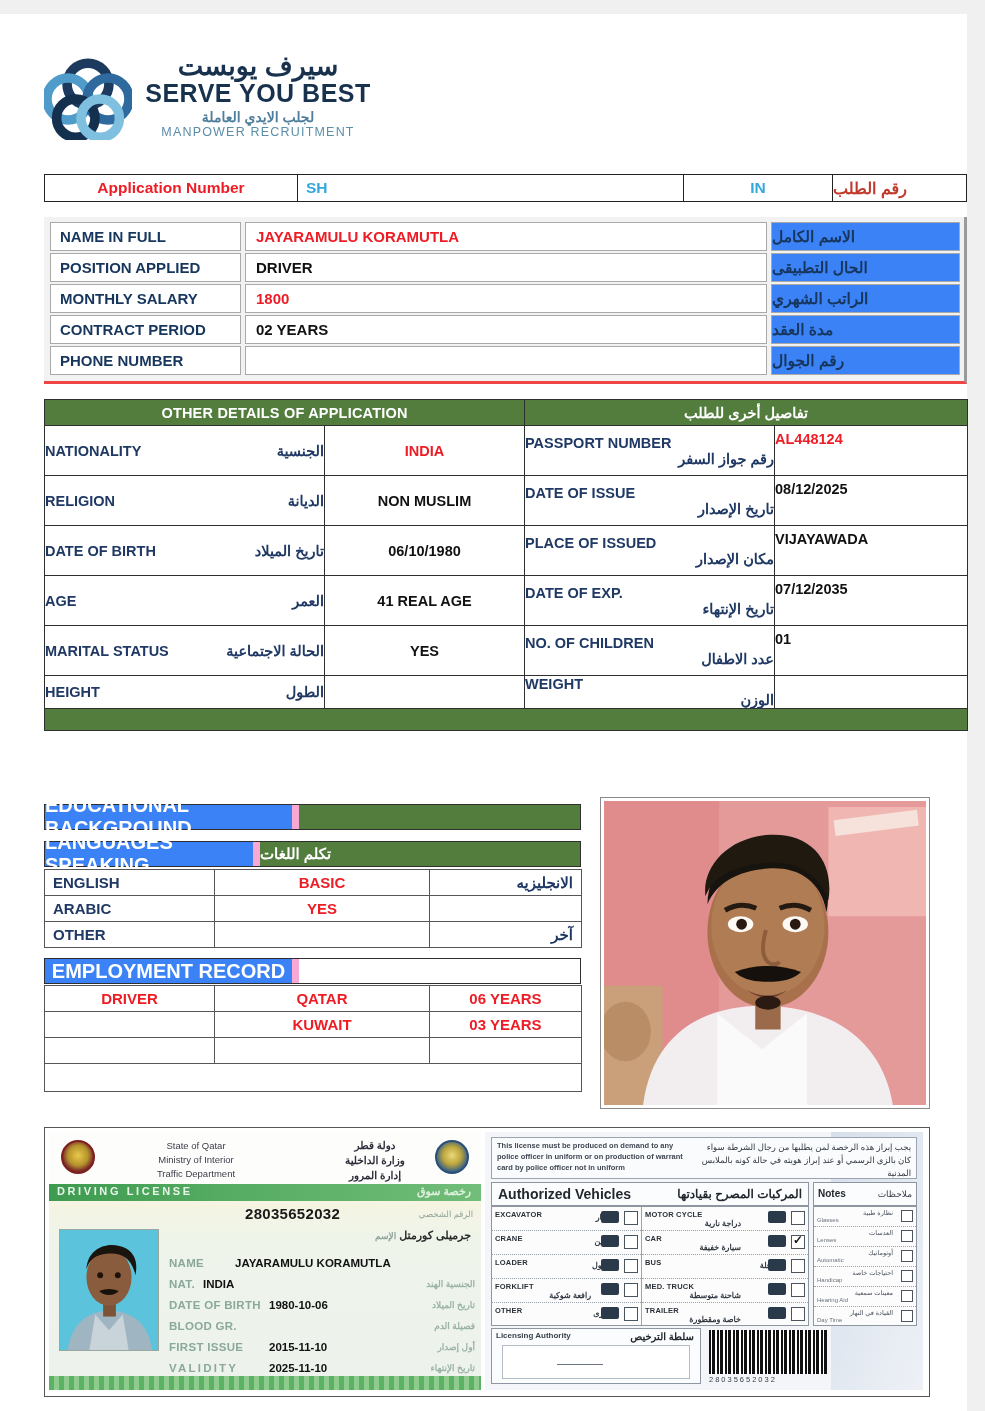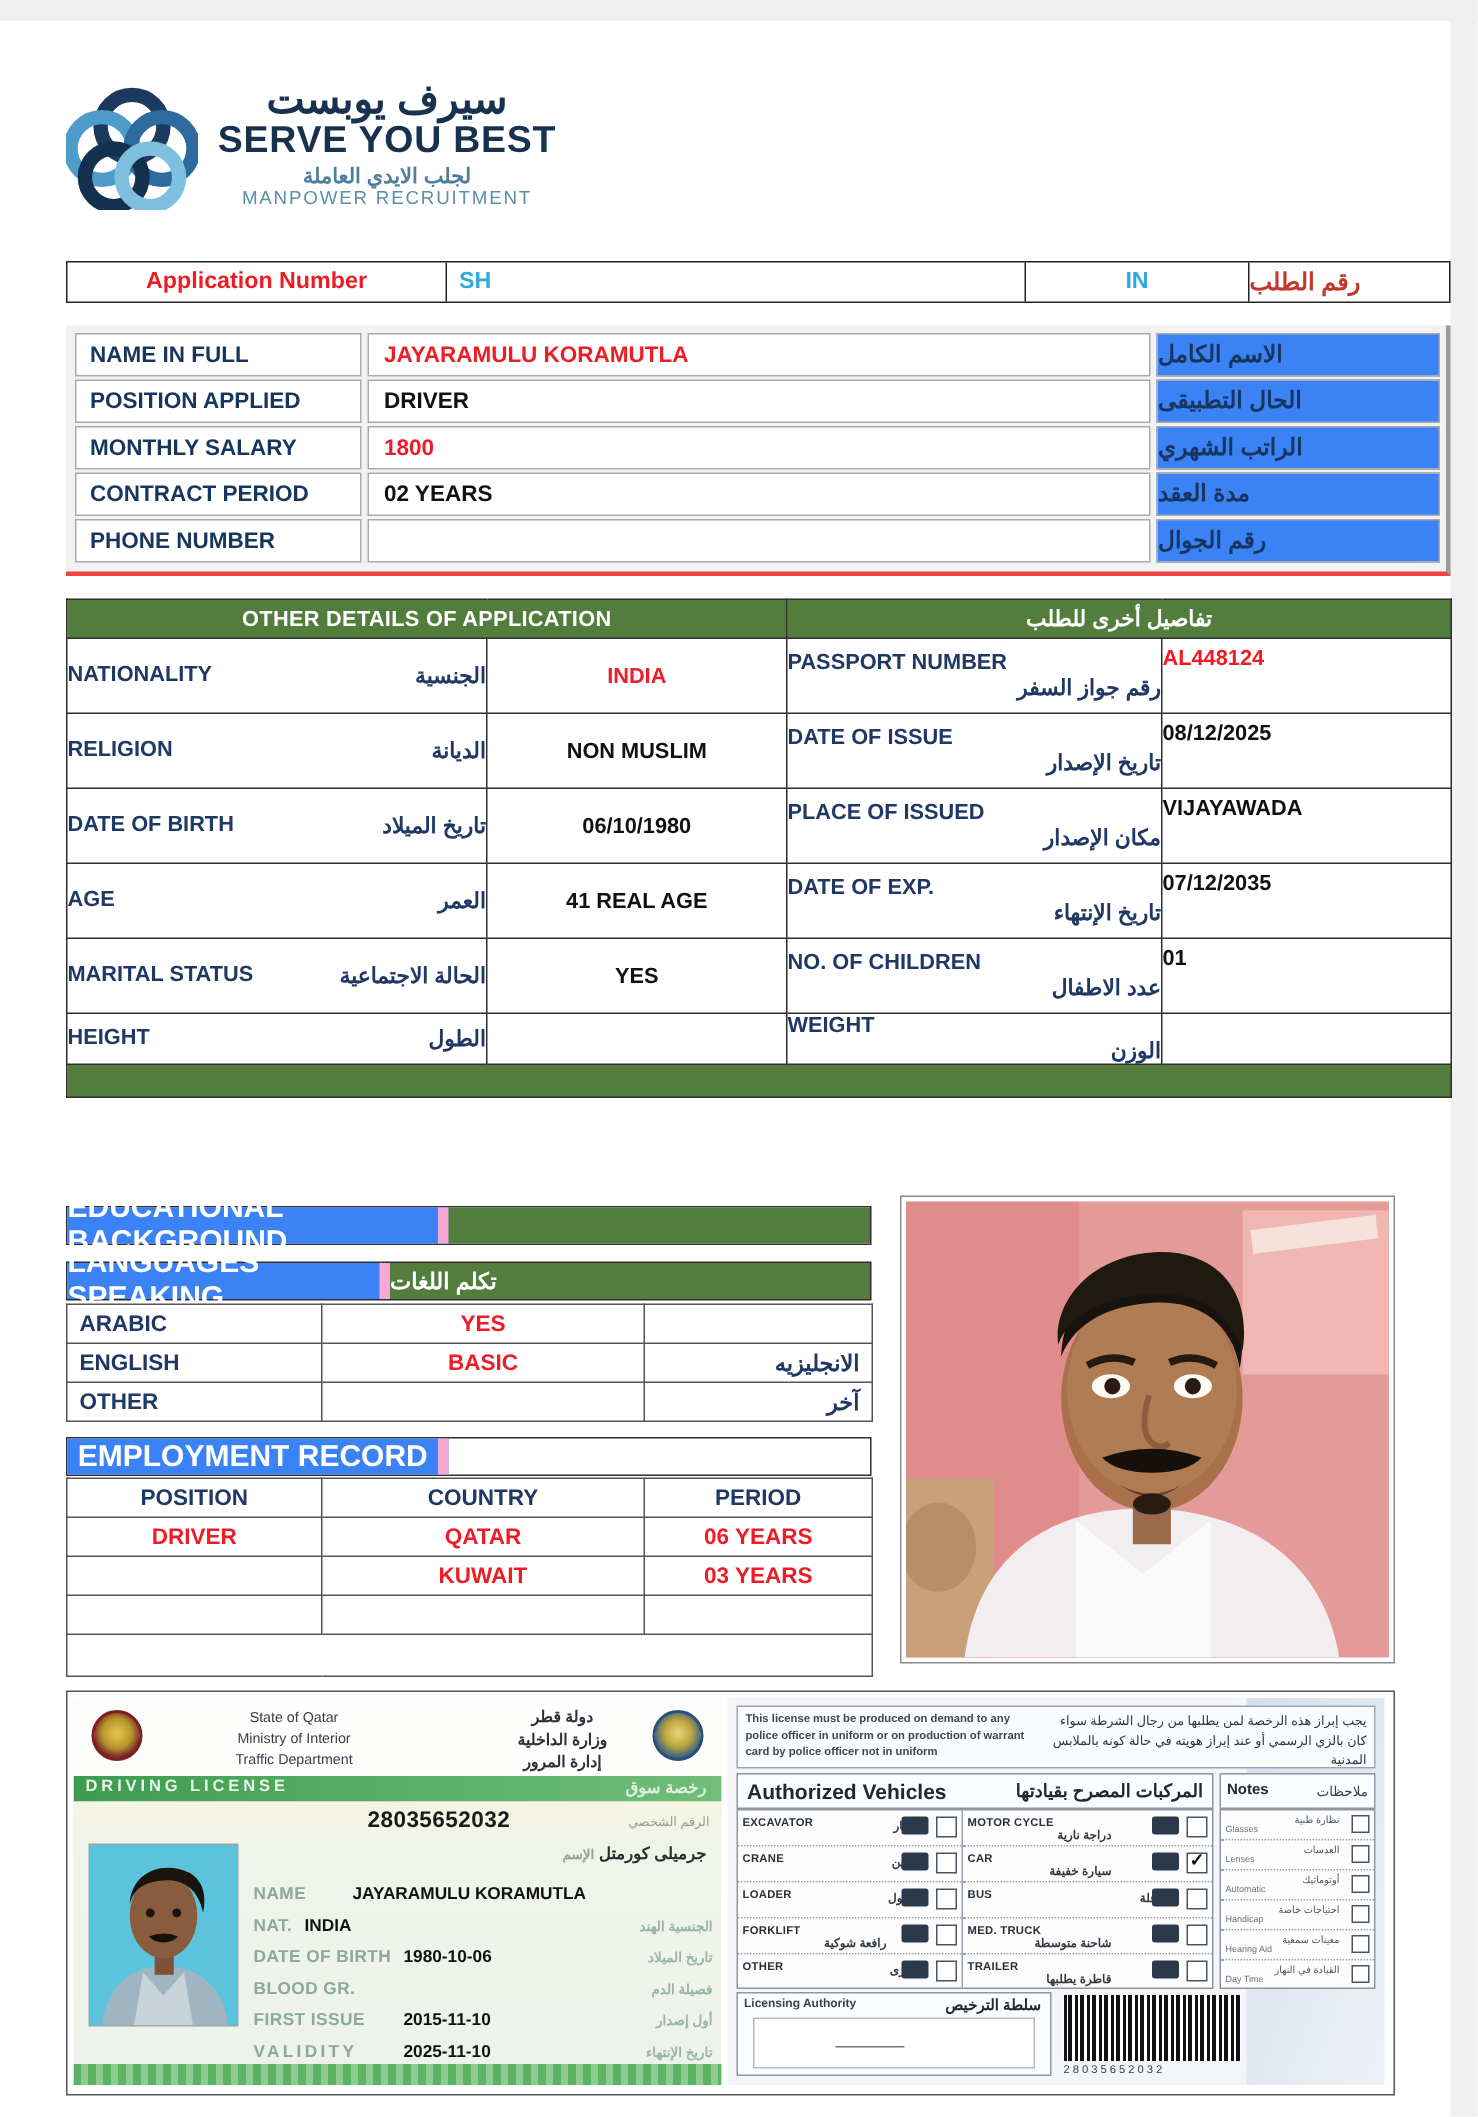--- a/index.html
+++ b/index.html
@@ -288,52 +288,47 @@
     <div class="b">تكلم اللغات</div>
   </div>
   <table class="minitable" style="left:44px; top:855px; width:537px;">
     <colgroup>
         <col style="width:170px">
         <col style="width:215px">
         <col style="width:152px">
       </colgroup>
     <tbody id="lang-body">
         <tr>
+          <td class="mt-lbl">ENGLISH</td>
+          <td class="mt-val">BASIC</td>
+          <td class="mt-ar">الانجليزيه</td>
+        </tr>
+        <tr>
           <td class="mt-lbl">ARABIC</td>
           <td class="mt-val">YES</td>
           <td class="mt-ar"></td>
-        </tr>
-        <tr>
-          <td class="mt-lbl">ENGLISH</td>
-          <td class="mt-val">BASIC</td>
-          <td class="mt-ar">الانجليزيه</td>
         </tr>
         <tr>
           <td class="mt-lbl">OTHER</td>
           <td class="mt-val"></td>
           <td class="mt-ar">آخر</td>
         </tr>
       </tbody>
   </table>
 
   <div class="secbar" style="left:44px; top:944px; width:537px;">
     <div class="a" style="width:254px;">EMPLOYMENT RECORD</div>
   </div>
   <table class="minitable" style="left:44px; top:971px; width:537px;">
     <colgroup>
         <col style="width:170px">
         <col style="width:215px">
         <col style="width:152px">
       </colgroup>
     <tbody id="emp-body">
-        <tr>
-          <td class="mt-col">POSITION</td>
-          <td class="mt-col">COUNTRY</td>
-          <td class="mt-col">PERIOD</td>
-        </tr>
         <tr>
           <td class="mt-red">DRIVER</td>
           <td class="mt-red">QATAR</td>
           <td class="mt-red">06 YEARS</td>
         </tr>
         <tr>
           <td class="mt-red"></td>
           <td class="mt-red">KUWAIT</td>
           <td class="mt-red">03 YEARS</td>
         </tr>
@@ -523,21 +518,21 @@
               <span class="bx"></span>
             </div>
             <div class="lb-i">
               <span class="k">MED. TRUCK</span>
               <span class="a">شاحنة متوسطة</span>
               <span class="v"></span>
               <span class="bx"></span>
             </div>
             <div class="lb-i">
               <span class="k">TRAILER</span>
-              <span class="a">قاطرة يطلبها</span>
+              <span class="a">خاصة ومقطورة</span>
               <span class="v"></span>
               <span class="bx"></span>
             </div>
           </div>
       </div>
       <div class="lb-right" id="lb-notes">
           <div class="lb-r">
             <span class="t">نظارة طبية</span>
             <span class="t2">Glasses</span>
             <span class="bx"></span>

